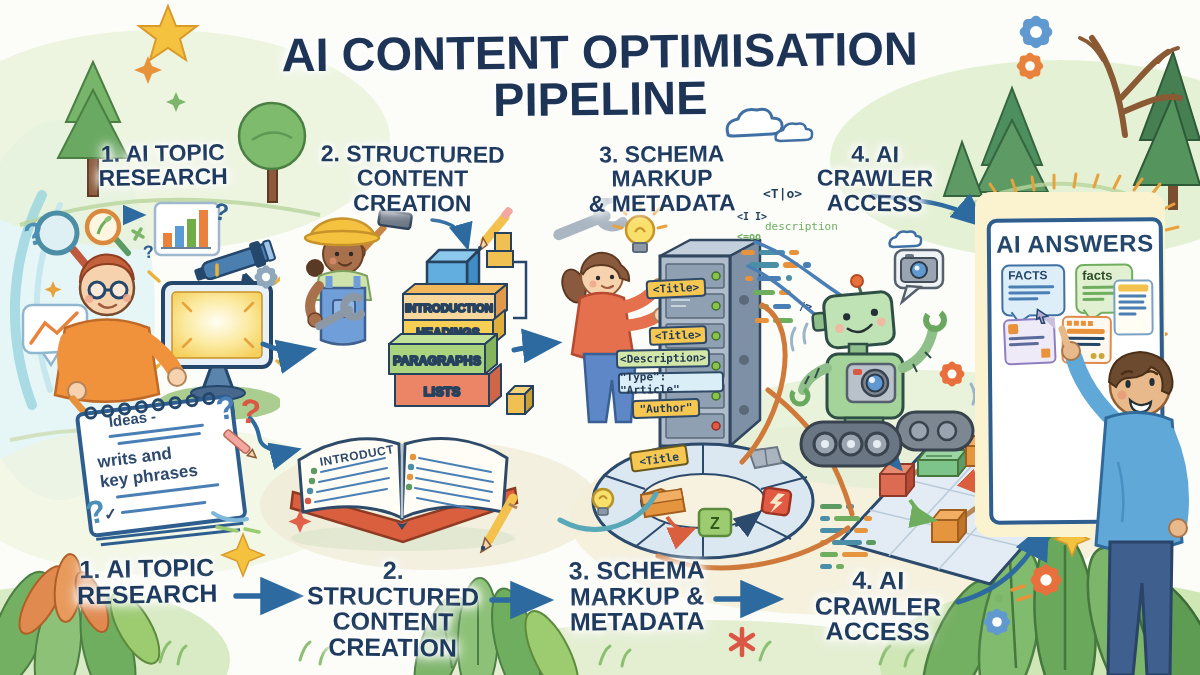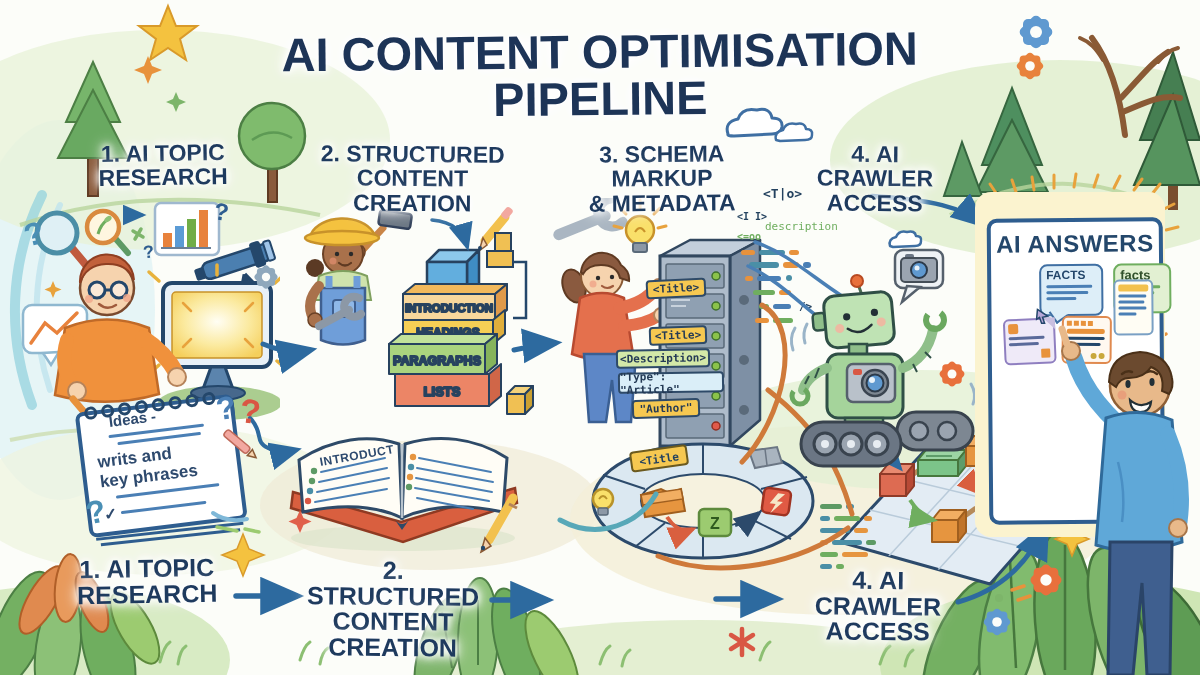--- a/index.html
+++ b/index.html
@@ -17,21 +17,21 @@
     font-family:"DejaVu Sans Mono",monospace;font-weight:bold;font-size:11px;color:#243a55;
     display:flex;align-items:center;justify-content:center;z-index:6;}
   .npad{left:98px;top:406px;width:142px;transform:rotate(-7deg);color:#2e4a6e;z-index:6;}
   .npad .l1{font-size:15px;font-weight:bold;padding-left:16px;}
   .npad .l2{font-size:17px;font-weight:bold;}
   .npad .rule{height:3px;background:#4a7fb5;border-radius:2px;margin:5px 0 5px 14px;}
   .panelglow{left:975px;top:192px;width:190px;height:345px;background:#fbf3cf;border-radius:16px;z-index:5;}
   .panel{left:988px;top:218px;width:168px;height:298px;background:#ffffff;border:4px solid #2e5d8f;
     border-radius:10px;transform:rotate(-0.5deg);z-index:5;}
   .ptitle{left:0;top:8px;width:100%;text-align:center;font-size:24px;font-weight:bold;color:#24476b;letter-spacing:.5px;}
-  .bub{position:absolute;box-sizing:border-box;border-radius:8px;padding:2px 5px;margin-left:38px;}
+  .bub{position:absolute;box-sizing:border-box;border-radius:8px;padding:2px 5px;}
   .bub .bl{height:3px;border-radius:2px;margin:3px 0;}
   .card{position:absolute;box-sizing:border-box;border-radius:6px;padding:3px;}
   .card .cl{height:3px;border-radius:2px;margin:3px 0;}
   .zz{z-index:8;}
 </style>
 </head>
 <body>
 
 <div id="canvas">
 
@@ -867,18 +867,23 @@
 
   <div class="abs botlabel halo zz" style="left:62px;top:556px;width:170px;transform:rotate(-1deg)">
     <div>1. AI TOPIC</div>
     <div>RESEARCH</div>
   </div>
   <div class="abs botlabel halo zz" style="left:298px;top:558px;width:190px;transform:rotate(0.5deg)">
     <div>2. STRUCTURED</div>
     <div>CONTENT</div>
     <div>CREATION</div>
   </div>
+  <div class="abs botlabel halo zz" style="left:552px;top:558px;width:170px;transform:rotate(-0.5deg)">
+    <div>3. SCHEMA</div>
+    <div>MARKUP &amp;</div>
+    <div>METADATA</div>
+  </div>
   <div class="abs botlabel halo zz" style="left:788px;top:568px;width:180px;transform:rotate(0.5deg)">
     <div>4. AI CRAWLER</div>
     <div>ACCESS</div>
   </div>
 
 </div>
 
 </body></html>

